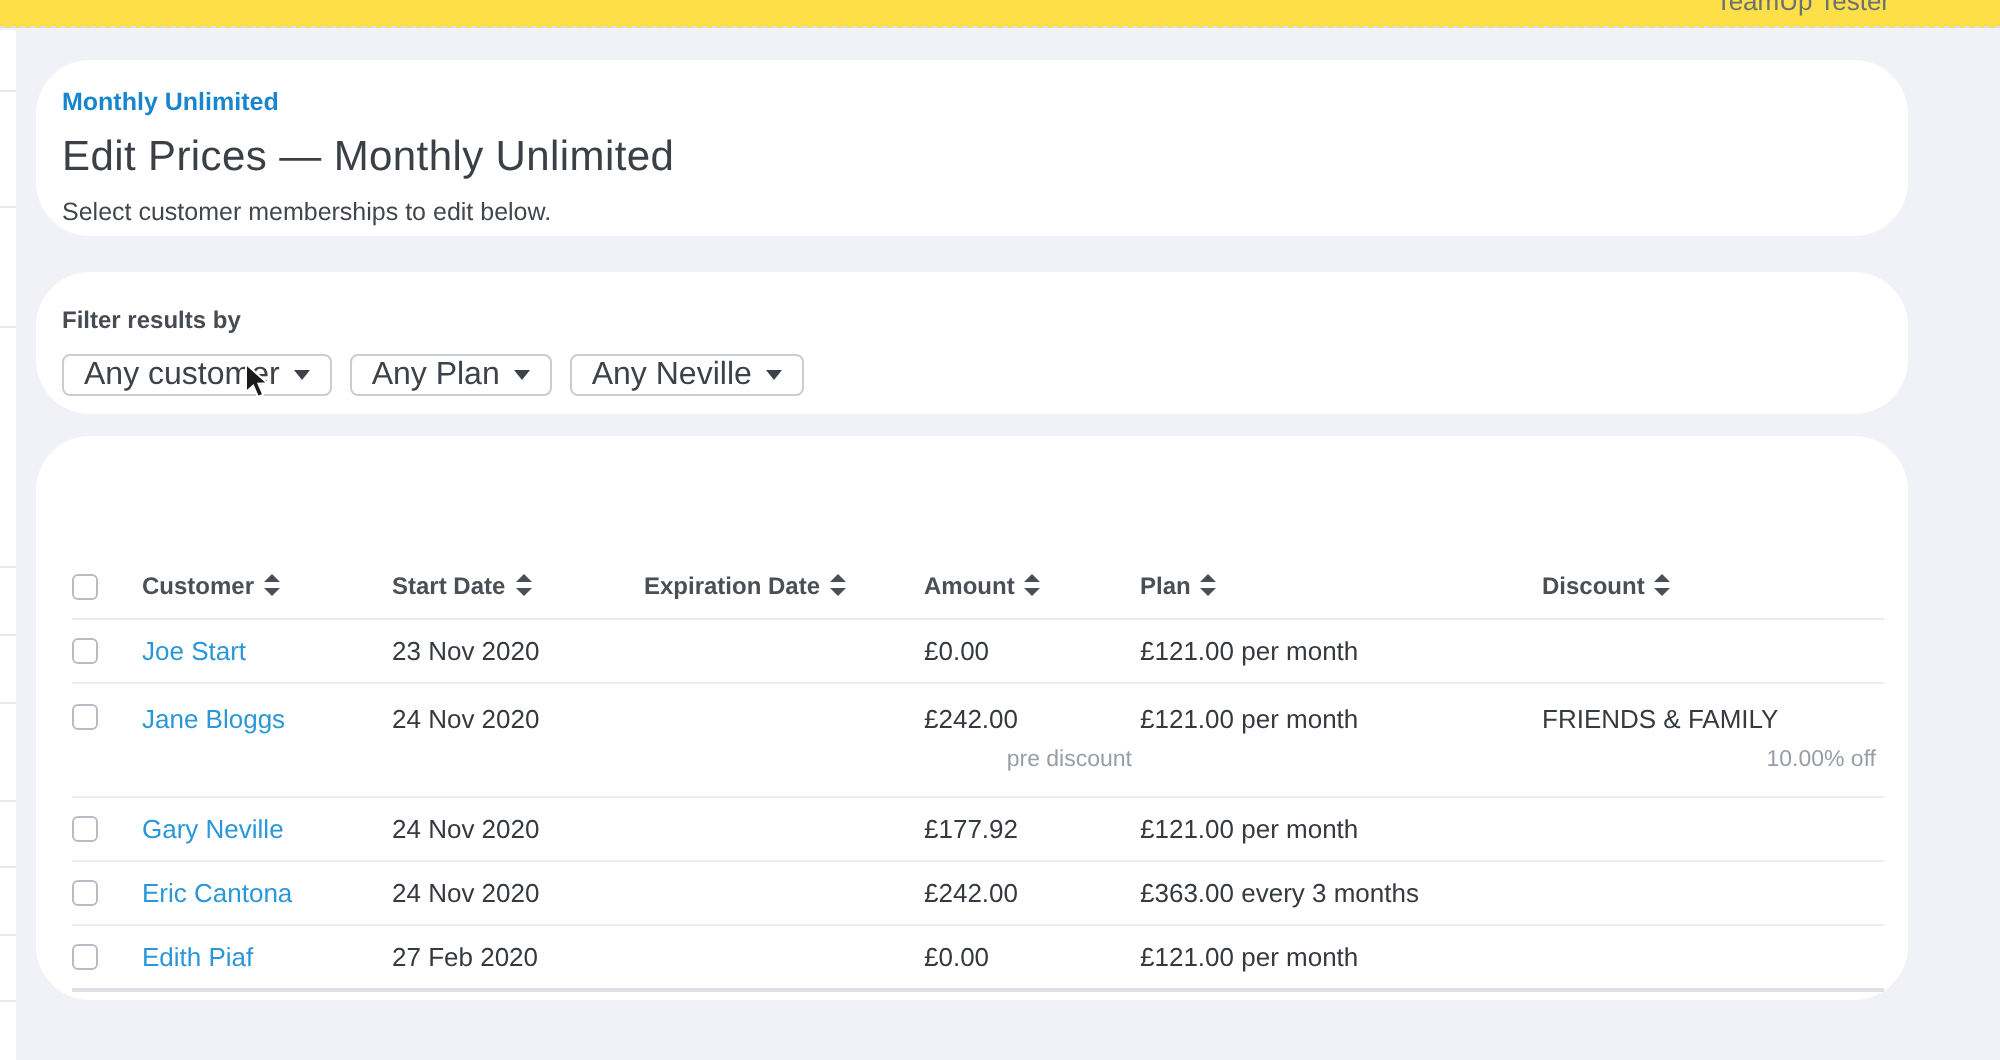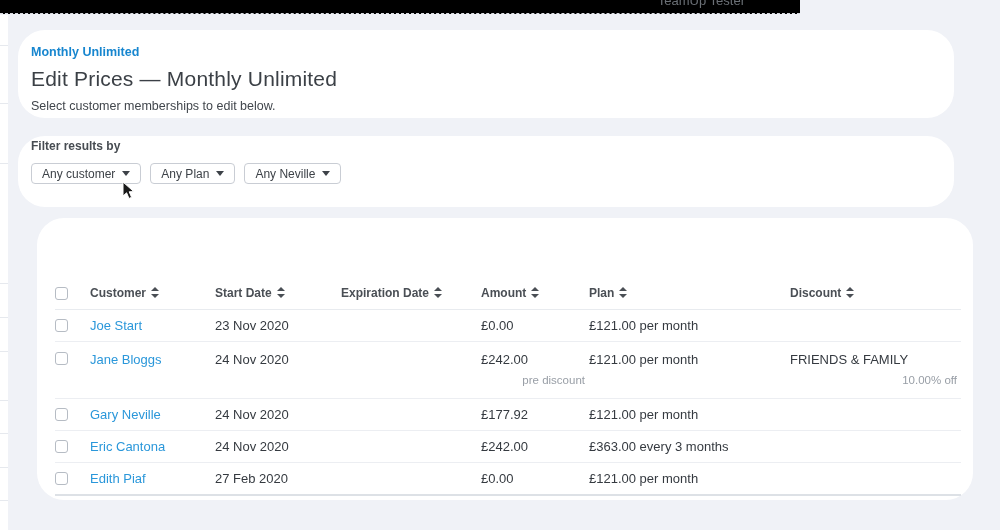--- a/index.html
+++ b/index.html
@@ -7,22 +7,22 @@
   body {
     position:relative;
     background:#f0f2f7;
     font-family:"Liberation Sans", sans-serif;
     overflow:hidden;
     color:#353a40;
   }
 
   
   .topbar {
-    position:absolute; left:0; top:0; width:800px; height:14px;
-    background:#000000;
+    position:absolute; left:0; top:0; width:1000px; height:14px;
+    background:#fde047;
     border-bottom:1px dashed #d9dce2;
     overflow:hidden;
     z-index:5;
   }
   .topbar-user {
     position:absolute; right:55px; top:-7px;
     font-size:13px; color:#6b7076;
   }
 
   
@@ -32,22 +32,22 @@
   }
   .left-strip .line {
     position:absolute; left:0; right:0; height:1px; background:#e6e9ee;
   }
 
   
   .card {
     position:absolute; left:18px; width:936px; background:#ffffff;border-radius:27px;
   }
   .title-card  { top:30px;  height:88px; padding:12px 13px 0 13px; }
-  .filter-card { top:136px; height:71px; padding:3px 13px 0 13px; }
-  .table-card  { top:218px; height:282px;margin-left:19px; }
+  .filter-card { top:136px; height:71px; padding:17px 13px 0 13px; }
+  .table-card  { top:218px; height:282px; }
 
   
   .breadcrumb {
     display:inline-block;
     font-size:12.5px; font-weight:bold; color:#1786cf;
     text-decoration:none; cursor:pointer;
   }
   .page-title {
     margin-top:7px;
     font-size:21px; font-weight:normal; color:#3b4046;
@@ -59,21 +59,21 @@
   }
 
   
   .filter-label { font-size:12px; font-weight:bold; color:#474c52; }
   .filter-row { margin-top:10px; display:flex; gap:9px; }
   .dropdown-btn {
     display:inline-flex; align-items:center; gap:7px;
     height:21px; padding:0 10px;
     background:#fff;
     border:1px solid #c9cdd4; border-radius:4px;
-    font-size:12px; color:#3d4248;
+    font-size:16px; color:#3d4248;
     font-family:"Liberation Sans", sans-serif;
     cursor:pointer;
   }
   .caret-down {
     width:0; height:0;
     border-left:4px solid transparent;
     border-right:4px solid transparent;
     border-top:5px solid #3d4248;
     display:inline-block;
   }

